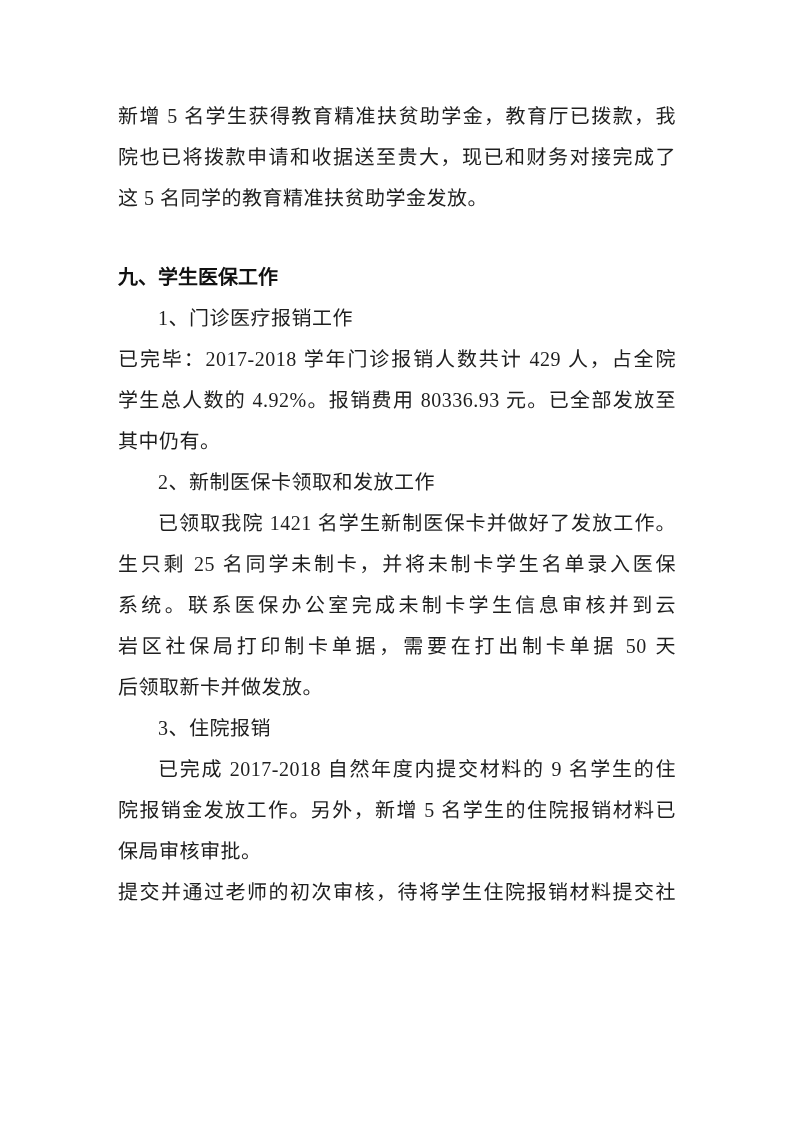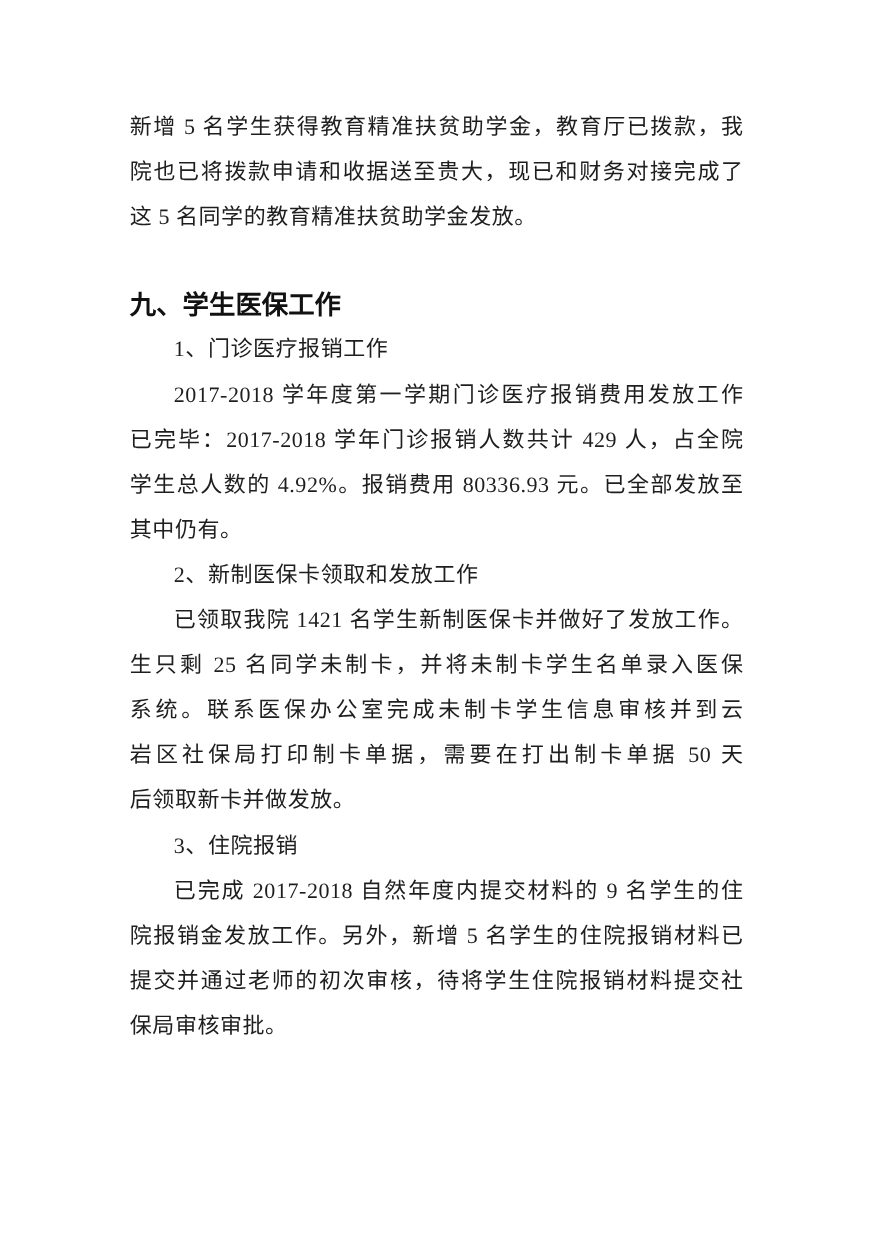--- a/index.html
+++ b/index.html
@@ -29,21 +29,21 @@
     text-justify: inter-character;
   }
   .line.full {
     text-align-last: justify;
   }
   .indent {
     text-indent: 2em;
   }
   .heading {
     font-family: "Liberation Sans", "DejaVu Sans", sans-serif;
-    font-size: 24px;
+    font-size: 20px;
     font-weight: 700;
     line-height: 41px;
     letter-spacing: 0;
     margin-top: 38px;
     color: #111111;
   }
 </style>
 </head>
 <body>
 
@@ -53,37 +53,36 @@
     <div class="para">
       <div class="line full">新增 5 名学生获得教育精准扶贫助学金，教育厅已拨款，我</div>
       <div class="line full">院也已将拨款申请和收据送至贵大，现已和财务对接完成了</div>
       <div class="line">这 5 名同学的教育精准扶贫助学金发放。</div>
     </div>
 
     <div class="heading" style="color: rgb(17, 17, 17);">九、学生医保工作</div>
 
     <div class="line indent">1、门诊医疗报销工作</div>
     <div class="para">
-      <div class="line full indent">2017-2018 学年度第一学期门诊医疗报销费用发放工作</div>
       <div class="line full">已完毕：2017-2018 学年门诊报销人数共计 429 人，占全院</div>
       <div class="line full">学生总人数的 4.92%。报销费用 80336.93 元。已全部发放至</div>
       <div class="line">其中仍有。</div>
     </div>
 
     <div class="line indent">2、新制医保卡领取和发放工作</div>
     <div class="para">
       <div class="line full indent">已领取我院 1421 名学生新制医保卡并做好了发放工作。</div>
       <div class="line full">生只剩 25 名同学未制卡，并将未制卡学生名单录入医保</div>
       <div class="line full">系统。联系医保办公室完成未制卡学生信息审核并到云</div>
       <div class="line full">岩区社保局打印制卡单据，需要在打出制卡单据 50 天</div>
       <div class="line">后领取新卡并做发放。</div>
     </div>
 
     <div class="line indent">3、住院报销</div>
     <div class="para">
       <div class="line full indent">已完成 2017-2018 自然年度内提交材料的 9 名学生的住</div>
       <div class="line full">院报销金发放工作。另外，新增 5 名学生的住院报销材料已</div>
+      <div class="line">保局审核审批。</div>
       <div class="line full">提交并通过老师的初次审核，待将学生住院报销材料提交社</div>
-      <div class="line">保局审核审批。</div>
     </div>
 
   </div>
 </div>
 
 </body></html>

